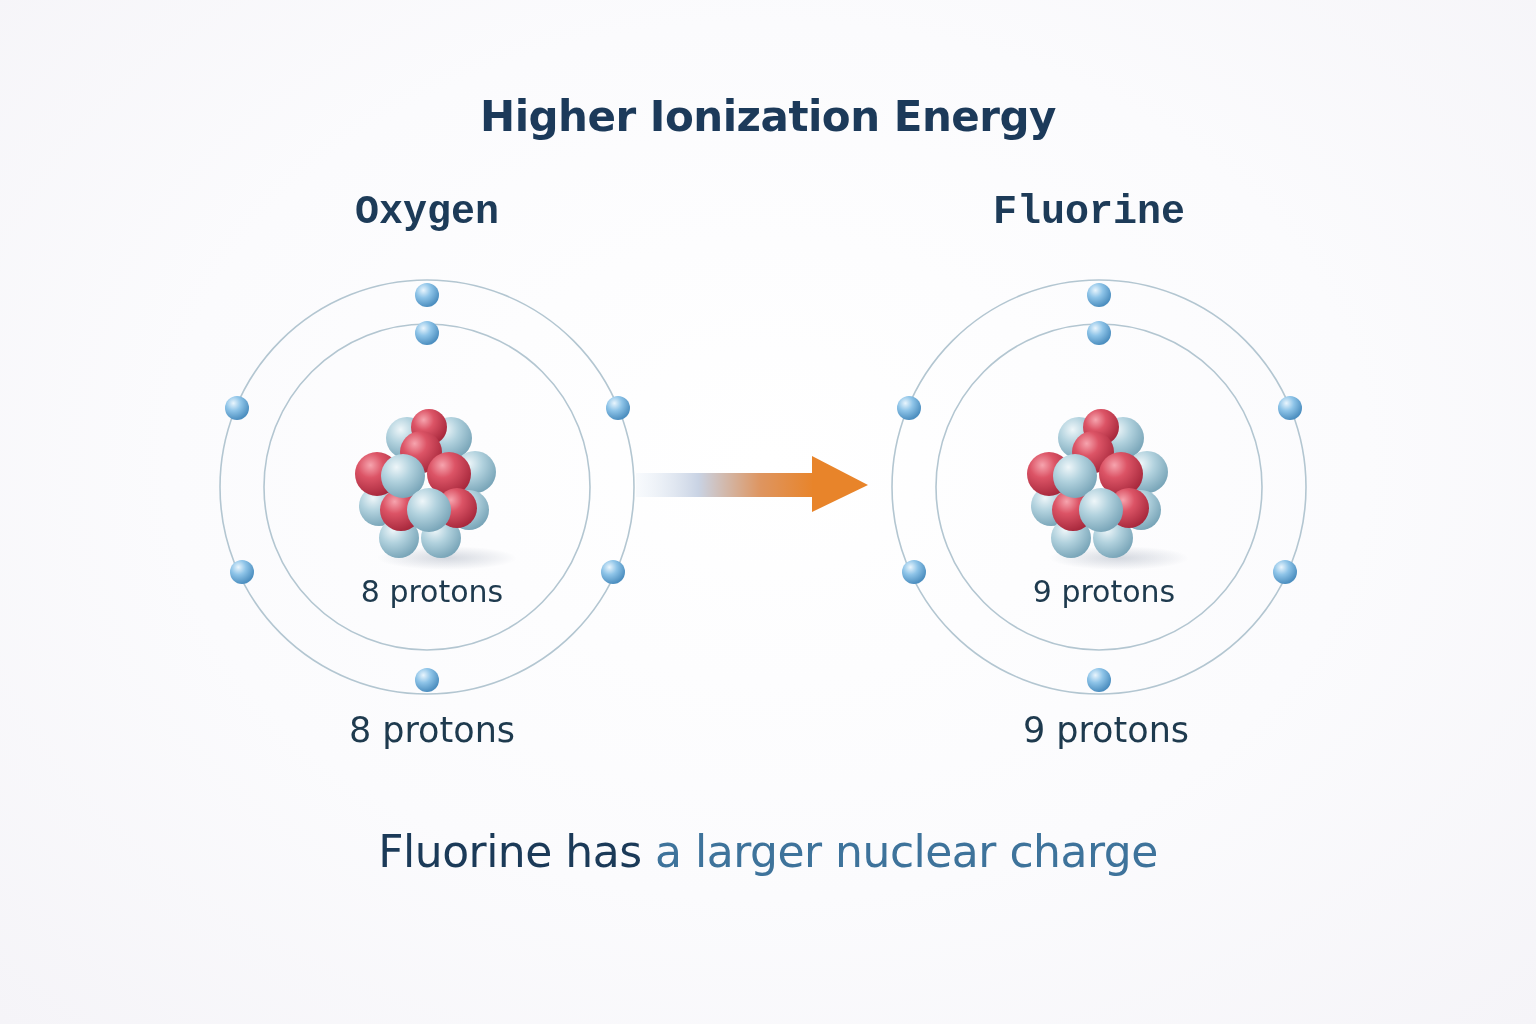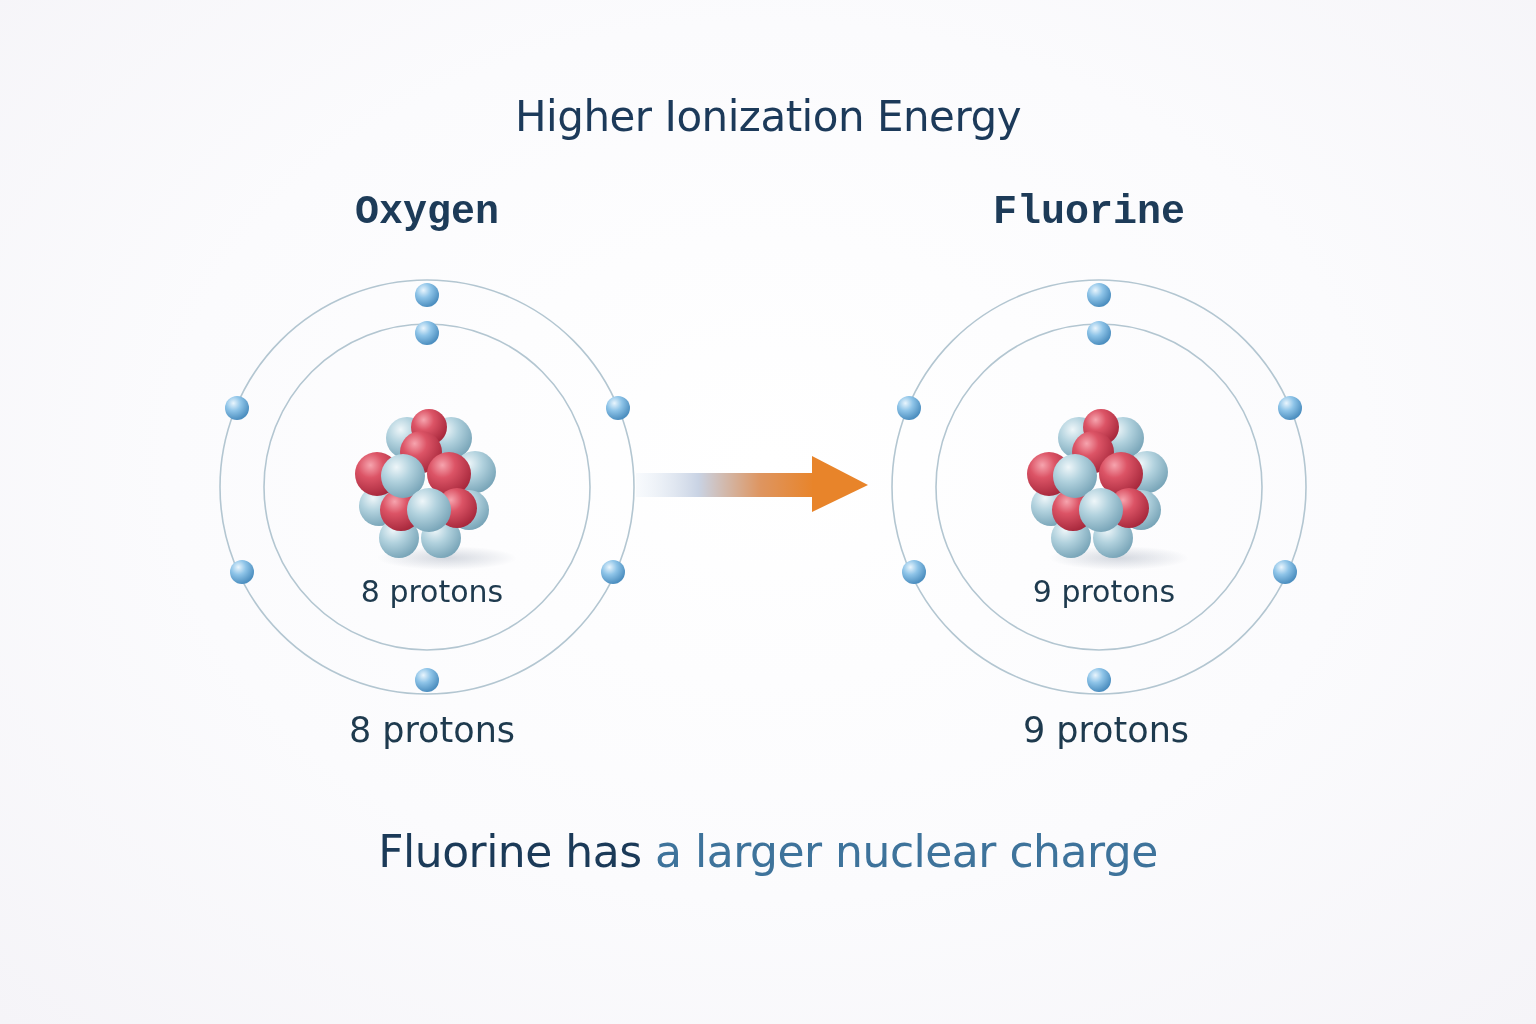--- a/index.html
+++ b/index.html
@@ -5,21 +5,21 @@
   html, body { margin:0; padding:0; }
   body {
     width:1536px; height:1024px; overflow:hidden;
     background: radial-gradient(ellipse at 50% 45%, #ffffff 0%, #fbfbfd 55%, #f5f4f8 100%);
     font-family: "Liberation Sans", sans-serif;
     position:relative;
   }
   .title {
     position:absolute; left:0; width:1536px; top:92px; text-align:center;
     font-family: "DejaVu Sans", sans-serif;
-    font-size:42px; letter-spacing:-0.5px; color:#1c3a5a; font-weight:400;
+    font-size:42px; letter-spacing:-0.5px; color:#1c3a5a; font-weight:700;
   }
   .atom-name {
     position:absolute; top:190px; width:400px; text-align:center;
     font-family: Liberation Mono, monospace; font-weight:bold;
     font-size:40px; color:#1d3b58;
   }
   .label-inner {
     position:absolute; top:574px; width:260px; text-align:center;
     font-family:"DejaVu Sans", sans-serif; font-size:30px; color:#1e3a4e;
   }

